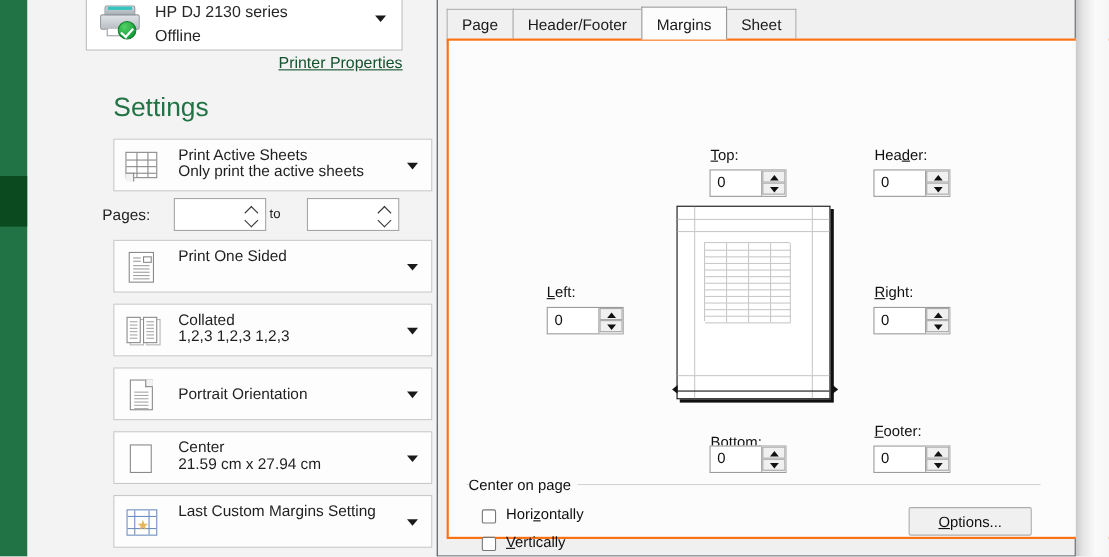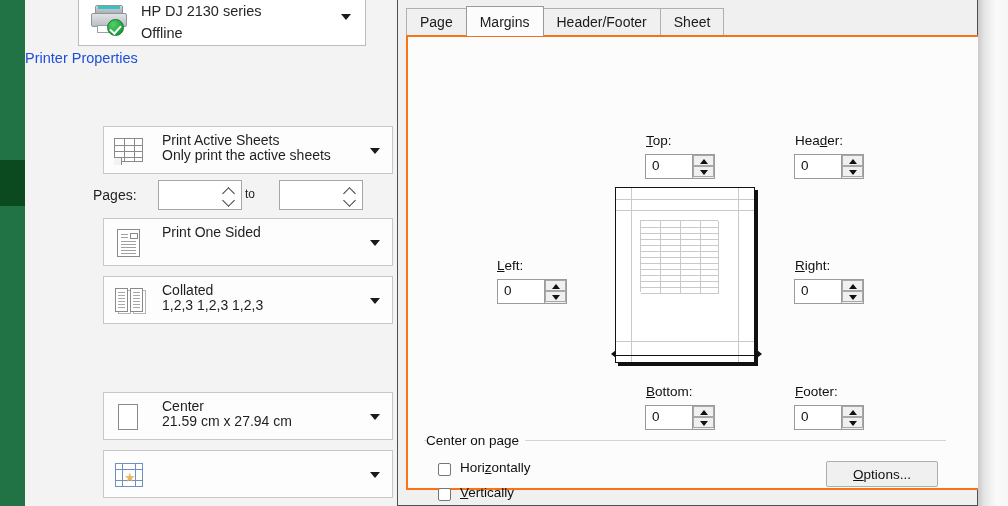--- a/index.html
+++ b/index.html
@@ -71,23 +71,23 @@
     font-size: 14.5px; color: #262626;
   }
   .printer-caret {
     position: absolute; right: 14px; top: 29px;
     width: 0; height: 0; border-left: 5.5px solid transparent;
     border-right: 5.5px solid transparent; border-top: 6px solid #1a1a1a;
   }
 
   .printer-props {
     position: absolute; left: 0; top: 50px; width: 341px;
-    text-align: left;
-    font-size: 14.5px; color: #1d4ed8;
-    cursor: pointer;
+    text-align: right;
+    font-size: 14.5px; color: #14532d;
+    text-decoration: underline; cursor: pointer;
   }
 
   .settings-title {
     position: absolute; left: 78px; top: 84px;
     font-size: 24px; color: #217346; font-weight: 400;
   }
 
   
   .sbtn {
     position: absolute; left: 78px; width: 290px; height: 48px;
@@ -302,20 +302,21 @@
         <div class="pr-paper"></div>
         <div class="pr-check"></div>
       </div>
       <div class="printer-name">HP DJ 2130 series</div>
       <div class="printer-status">Offline</div>
       <div class="printer-caret"></div>
     </div>
 
     <div class="printer-props">Printer Properties</div>
 
+    <div class="settings-title">Settings</div>
 
     <div class="sbtn" style="top:126px">
       <div class="ic">
         <div class="ico-grid">
           <i style="left:0;top:6px;right:0;height:1px"></i>
           <i style="left:0;top:12px;right:0;height:1px"></i>
           <i style="left:0;top:18px;right:0;height:1px"></i>
           <i style="left:9px;top:0;bottom:0;width:1px"></i>
           <i style="left:19px;top:0;bottom:0;width:1px"></i>
           <div class="dogear"></div>
@@ -383,50 +384,66 @@
               <i style="top:15px"></i>
               <i style="top:18px"></i>
           </div>
         </div>
       </div>
       <div class="l1">Collated</div>
       <div class="l2">1,2,3   1,2,3   1,2,3</div>
       <div class="cv"></div>
     </div>
 
+    <div class="sbtn" style="top:334px">
+      <div class="ic">
+        <div class="ico-port">
+          <div class="corner"></div>
+          <i style="top:10px"></i>
+            <i style="top:13px"></i>
+            <i style="top:16px"></i>
+          <i style="top:19px"></i>
+            <i style="top:22px"></i>
+            <i style="top:25px"></i>
+        </div>
+      </div>
+      <div class="l-mid">Portrait Orientation</div>
+      <div class="cv"></div>
+    </div>
 
     <div class="sbtn" style="top:392px">
       <div class="ic">
         <div class="ico-page"></div>
       </div>
       <div class="l1">Center</div>
       <div class="l2">21.59 cm x 27.94 cm</div>
       <div class="cv"></div>
     </div>
 
     <div class="sbtn" style="top:450px">
       <div class="ic">
         <div class="ico-marg">
           <i style="left:6px;top:0;bottom:0;width:1px"></i>
           <i style="right:6px;top:0;bottom:0;width:1px"></i>
           <i style="top:5px;left:0;right:0;height:1px"></i>
           <i style="bottom:5px;left:0;right:0;height:1px"></i>
           <div class="star">★</div>
         </div>
       </div>
+      <div class="l1">Last Custom Margins Setting</div>
       <div class="cv"></div>
     </div>
   </div>
 
   <div class="dialog">
 
     <div class="tabstrip">
       <div class="tab">Page</div>
+      <div class="tab">Header/Footer</div>
       <div class="tab active">Margins</div>
-      <div class="tab">Header/Footer</div>
       <div class="tab">Sheet</div>
     </div>
 
     <div class="tabpanel">
 
       <div class="mlabel" style="left:238px; top:96px"><u>T</u>op:</div>
       <div class="mspin" style="left:237px; top:117px">
         <span class="val">0</span>
         <span class="btns">
           <span class="b up">
@@ -470,21 +487,21 @@
         <span class="btns">
           <span class="b up">
               <i class="tri up"></i>
             </span>
           <span class="b dn">
               <i class="tri dn"></i>
             </span>
         </span>
       </div>
 
-      <div class="mlabel" style="left:238px; top:347px"><u>B</u>ottom:</div>
+      <div class="mlabel" style="left:238px; top:357px"><u>B</u>ottom:</div>
       <div class="mspin" style="left:237px; top:368px">
         <span class="val">0</span>
         <span class="btns">
           <span class="b up">
               <i class="tri up"></i>
             </span>
           <span class="b dn">
               <i class="tri dn"></i>
             </span>
         </span>

